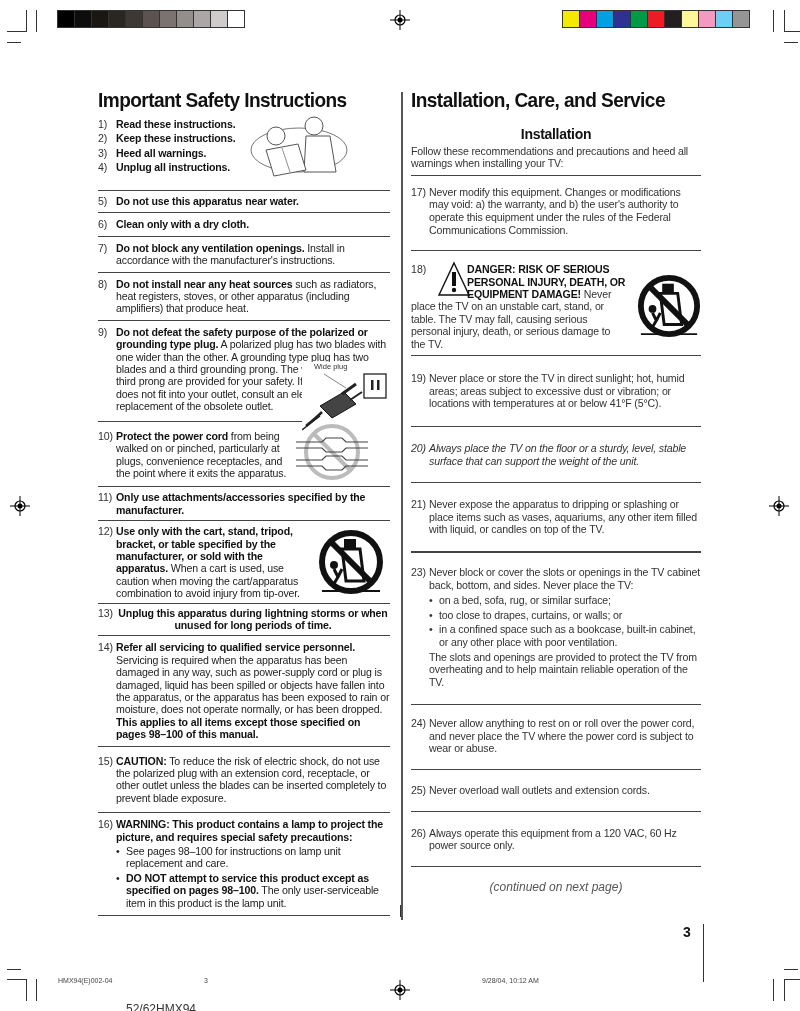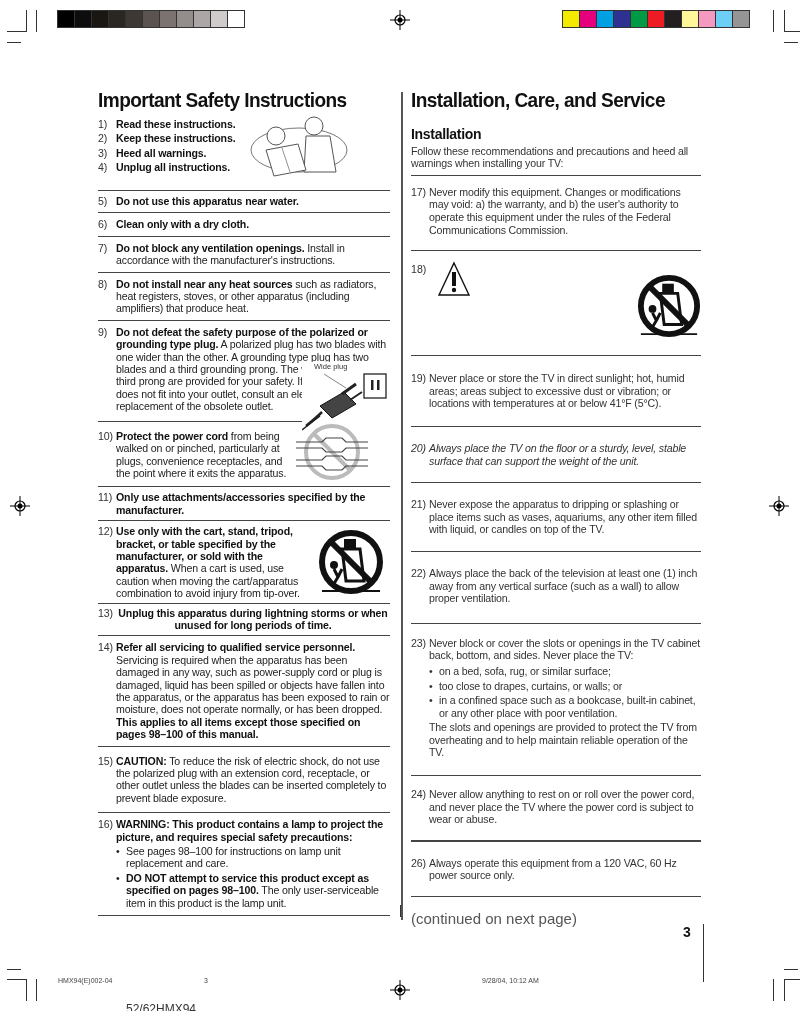--- a/index.html
+++ b/index.html
@@ -26,21 +26,21 @@
 
   .item { font-size:10.6px; line-height:12.4px; position:relative; padding-left:18px; letter-spacing:-0.15px; }
   .item .num { position:absolute; left:0; top:0; font-weight:normal; color:#333; }
   .item b { color:#111; }
   .rule { height:1px; background:#444; margin:0; }
   .bullets { margin:2px 0 0 0; padding:0; list-style:none; }
   .bullets li { position:relative; padding-left:10px; margin-bottom:2px; }
   .bullets li::before { content:"•"; position:absolute; left:0; }
 
   .rcol .item { font-size:10.6px; line-height:12.6px; padding-left:18px; color:#333; }
-  .cont { text-align:left; font-size:15px; color:#555; }
+  .cont { text-align:center; font-style:italic; font-size:12px; color:#555; }
   .footer { position:absolute; font-size:7px; color:#444; }
   svg { display:block; }
 </style>
 </head>
 <body>
 
 <div>
   <div class="crop-v" style="left:26px;top:10px;height:22px;"></div>
   <div class="crop-h" style="left:7px;top:31px;width:20px;"></div>
   <div class="crop-h" style="left:7px;top:42px;width:14px;"></div>
@@ -212,68 +212,71 @@
     <ul class="bullets">
       <li><span>See pages 98–100 for instructions on lamp unit replacement and care.</span></li>
       <li><b>DO NOT attempt to service this product except as specified on pages 98–100.</b><span> The only user-serviceable item in this product is the lamp unit.</span></li>
     </ul>
   </div>
   <div class="rule"></div>
 </div>
 
 <div class="col col-right rcol">
   <h1>Installation, Care, and Service</h1>
-  <h2 style="margin-top:14px;">Installation</h2>
+  <h2 style="margin-top:14px;text-align:center;">Installation</h2>
   <div style="font-size:10.6px;line-height:12.4px;color:#333;margin-top:3px;letter-spacing:-0.15px;">Follow these recommendations and precautions and heed all warnings when installing your TV:</div>
   <div class="rule" style="margin-top:5px;"></div>
 
   <div class="item" style="margin:10px 0 14px;"><span class="num">17)</span><span>Never modify this equipment. Changes or modifications may void: a) the warranty, and b) the user's authority to operate this equipment under the rules of the Federal Communications Commission.</span></div>
   <div class="rule"></div>
 
   <div style="position:relative;margin:12px 0 16px;height:76px;">
     <span style="position:absolute;left:0;top:0;font-size:10.6px;color:#333;">18)</span>
     <svg style="position:absolute;left:26px;top:-2px;" width="34" height="36" viewBox="0 0 34 36">
       <path d="M17 2 L32 34 L2 34 Z" fill="#fff" stroke="#111" stroke-width="1.4"></path>
       <rect x="15" y="11" width="4" height="14" fill="#111"></rect>
         <circle cx="17" cy="29" r="2.2" fill="#111"></circle>
     </svg>
+    <div style="position:absolute;left:0;top:0;width:215px;font-size:10.6px;line-height:12.4px;color:#333;letter-spacing:-0.15px;">
+      <span style="float:left;width:56px;height:36px;"></span><b style="color:#111;">DANGER: RISK OF SERIOUS PERSONAL INJURY, DEATH, OR EQUIPMENT DAMAGE!</b><span> Never place the TV on an unstable cart, stand, or table. The TV may fall, causing serious personal injury, death, or serious damage to the TV.</span>
+    </div>
     <svg style="position:absolute;right:0;top:8px;" width="64" height="70" viewBox="0 0 66 66">
       <circle cx="33" cy="33" r="29" fill="none" stroke="#111" stroke-width="6"></circle>
       <line x1="12" y1="12" x2="54" y2="54" stroke="#111" stroke-width="6"></line>
       <rect x="26" y="10" width="12" height="9" fill="#111"></rect>
       <path d="M24 20 L42 20 L46 52 L28 52 Z" fill="none" stroke="#111" stroke-width="3"></path>
       <circle cx="16" cy="36" r="4" fill="#111"></circle>
       <path d="M16 40 L20 48 L14 58 M20 48 L24 40" stroke="#111" stroke-width="3" fill="none"></path>
       <line x1="4" y1="62" x2="62" y2="62" stroke="#111" stroke-width="2"></line>
     </svg>
   </div>
   <div class="rule"></div>
 
   <div class="item" style="margin:16px 0 16px;"><span class="num">19)</span><span>Never place or store the TV in direct sunlight; hot, humid areas; areas subject to excessive dust or vibration; or locations with temperatures at or below 41°F (5°C).</span></div>
   <div class="rule"></div>
   <div class="item" style="margin:15px 0 15px;font-style:italic;"><span class="num">20)</span><span>Always place the TV on the floor or a sturdy, level, stable surface that can support the weight of the unit.</span></div>
   <div class="rule"></div>
   <div class="item" style="margin:15px 0 15px;"><span class="num">21)</span><span>Never expose the apparatus to dripping or splashing or place items such as vases, aquariums, any other item filled with liquid, or candles on top of the TV.</span></div>
   <div class="rule"></div>
-  <div class="item" style="margin:15px 0 18px;"><span class="num">22)</span><span>Always place the back of the television at least one (1) inch away from any vertical surface (such as a wall) to allow proper ventilation.</span></div>
   <div class="rule"></div>
 
   <div class="item" style="margin:13px 0 16px;">
     <span class="num">23)</span><span>Never block or cover the slots or openings in the TV cabinet back, bottom, and sides. Never place the TV:</span>
     <ul class="bullets" style="margin-top:3px;">
       <li>on a bed, sofa, rug, or similar surface;</li>
       <li>too close to drapes, curtains, or walls; or</li>
       <li>in a confined space such as a bookcase, built-in cabinet, or any other place with poor ventilation.</li>
     </ul>
     <div style="margin-top:2px;">The slots and openings are provided to protect the TV from overheating and to help maintain reliable operation of the TV.</div>
   </div>
   <div class="rule"></div>
 
   <div class="item" style="margin:12px 0 14px;"><span class="num">24)</span><span>Never allow anything to rest on or roll over the power cord, and never place the TV where the power cord is subject to wear or abuse.</span></div>
   <div class="rule"></div>
+  <div class="item" style="margin:14px 0 14px;"><span class="num">25)</span><span>Never overload wall outlets and extension cords.</span></div>
   <div class="rule"></div>
   <div class="item" style="margin:15px 0 14px;"><span class="num">26)</span><span>Always operate this equipment from a 120 VAC, 60 Hz power source only.</span></div>
   <div class="rule"></div>
   <div class="cont" style="margin-top:13px;">(continued on next page)</div>
 </div>
 
 <div class="abs" style="left:683px;top:924px;font-weight:bold;font-size:14px;color:#111;">3</div>
 <div class="crop-v" style="left:703px;top:924px;height:58px;"></div>
 <div class="crop-v" style="left:400px;top:905px;height:12px;"></div>
 

